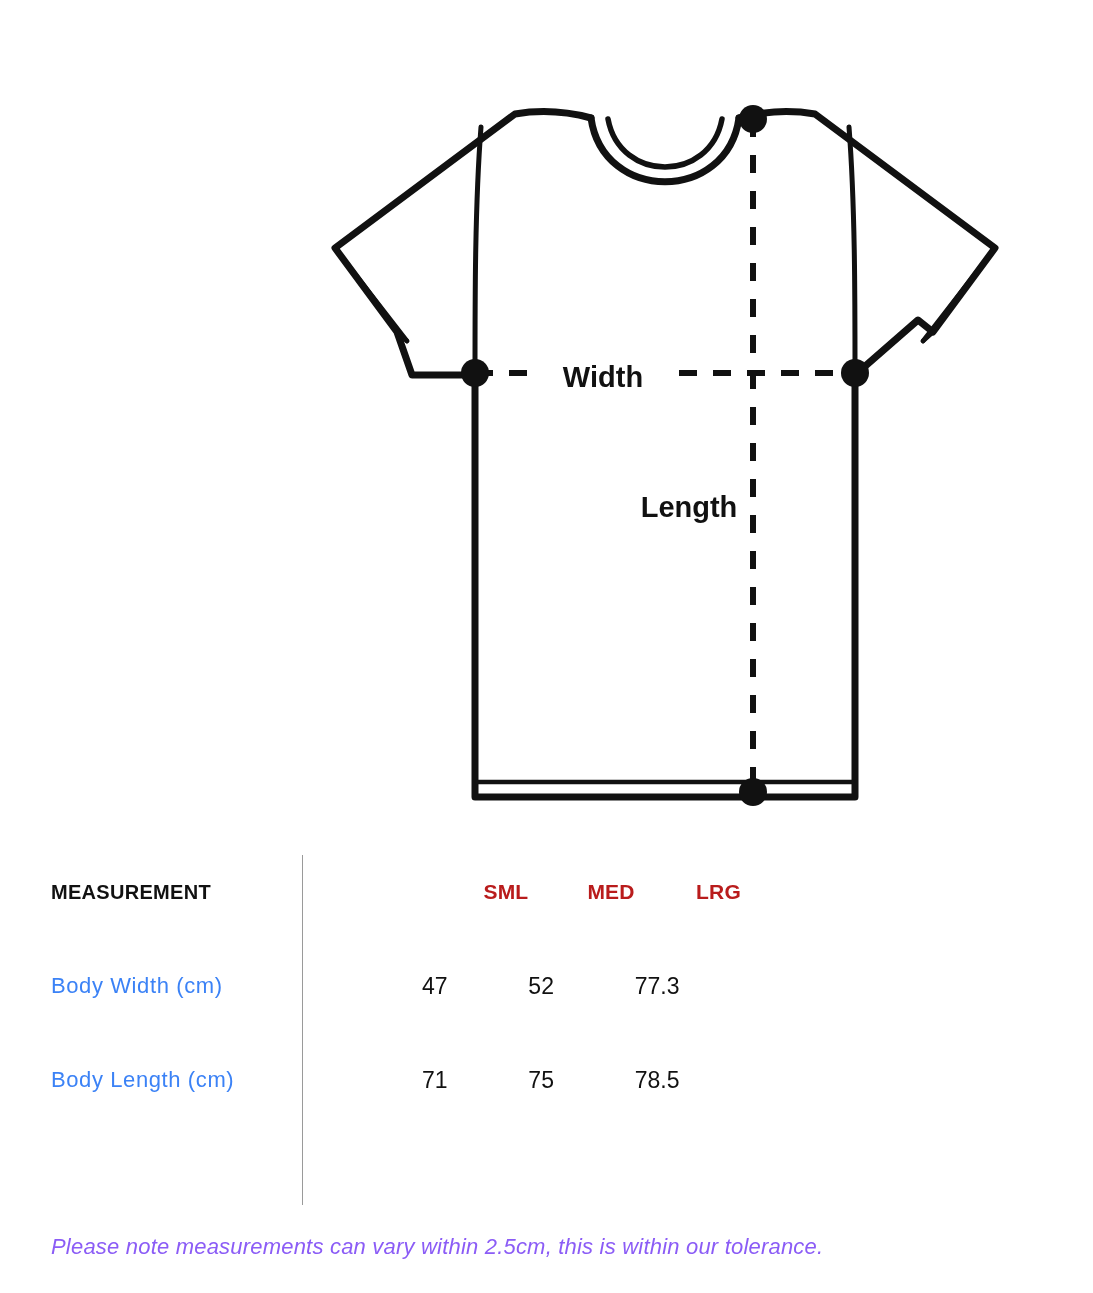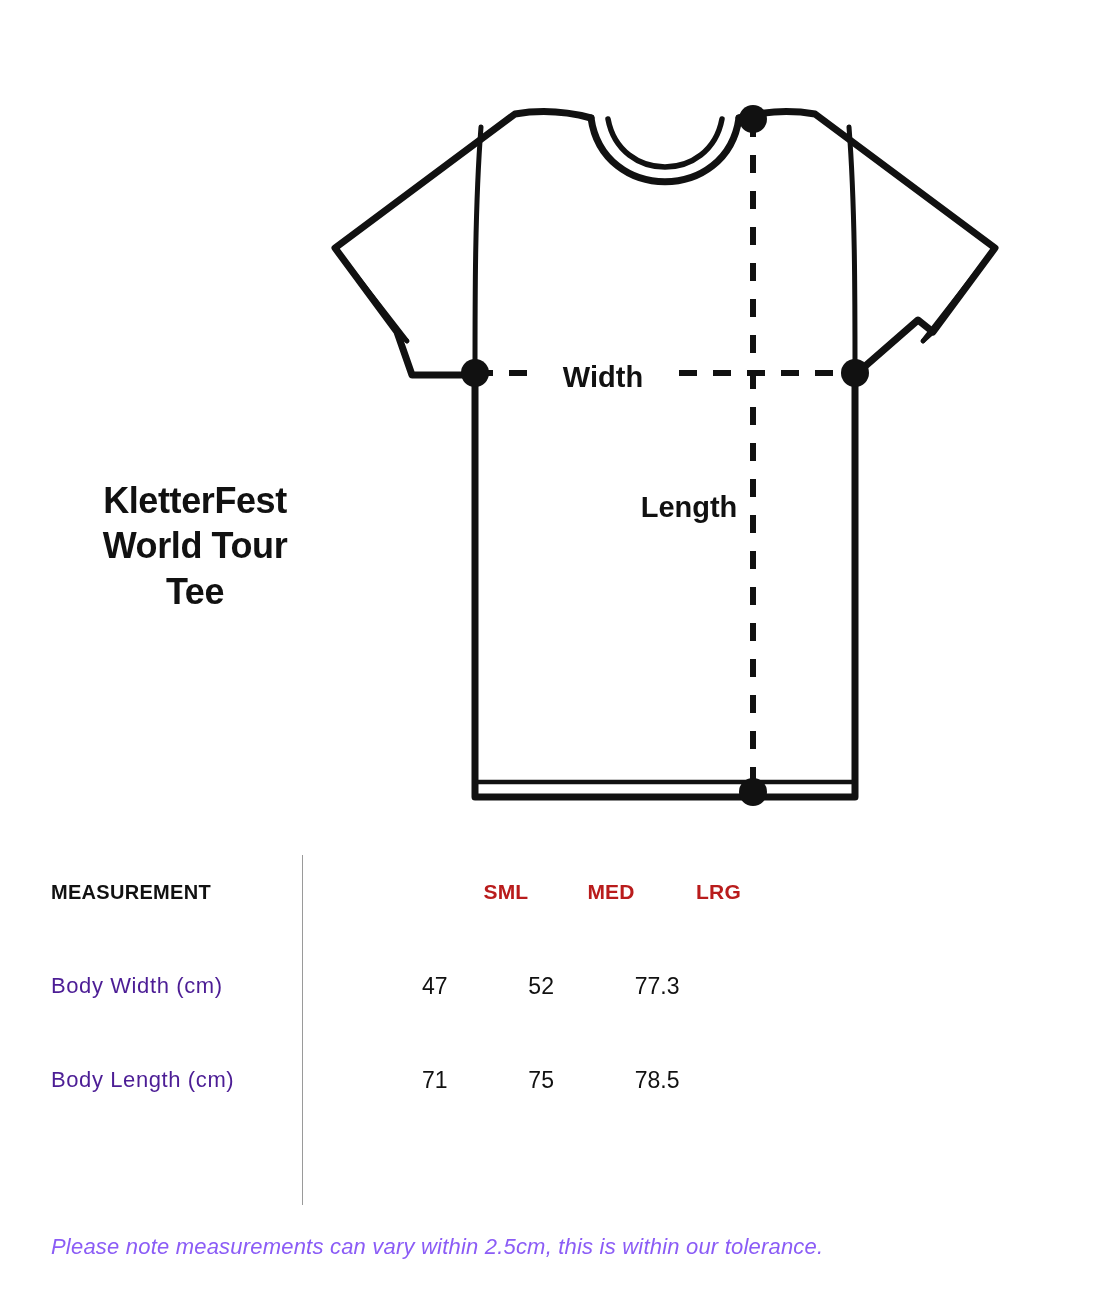--- a/index.html
+++ b/index.html
@@ -105,21 +105,21 @@
     padding-right: 22px;
     padding-bottom: 2px;
   }
 
   .data-row { height: 94px; }
   .cell-label {
     text-align: left;
     font-size: 22px;
     font-weight: 400;
     letter-spacing: 0.6px;
-    color: #4c1d95;
+    color: #3b82f6;
     margin-left: 24px;
   }
   .cell-value {
     text-align: left;
     font-size: 23px;
     font-weight: 400;
     color: #111111;
     padding-right: 22px;
   }
 
@@ -134,23 +134,20 @@
     font-weight: 400;
     letter-spacing: 0.2px;
     color: #8b5cf6;
   }
 </style>
 </head>
 <body>
 
 <div class="chart-top">
 
-  <div class="product-title">KletterFest
-World Tour
-Tee</div>
 
   <div class="tee-figure">
     <svg viewBox="0 0 740 740" xmlns="http://www.w3.org/2000/svg">
 
       <g fill="none" stroke="#111111" stroke-width="7" stroke-linecap="round" stroke-linejoin="round">
 
         <path d="M 444,33
                  C 470,26 496,25 520,29
                  L 700,163
                  L 638,247

